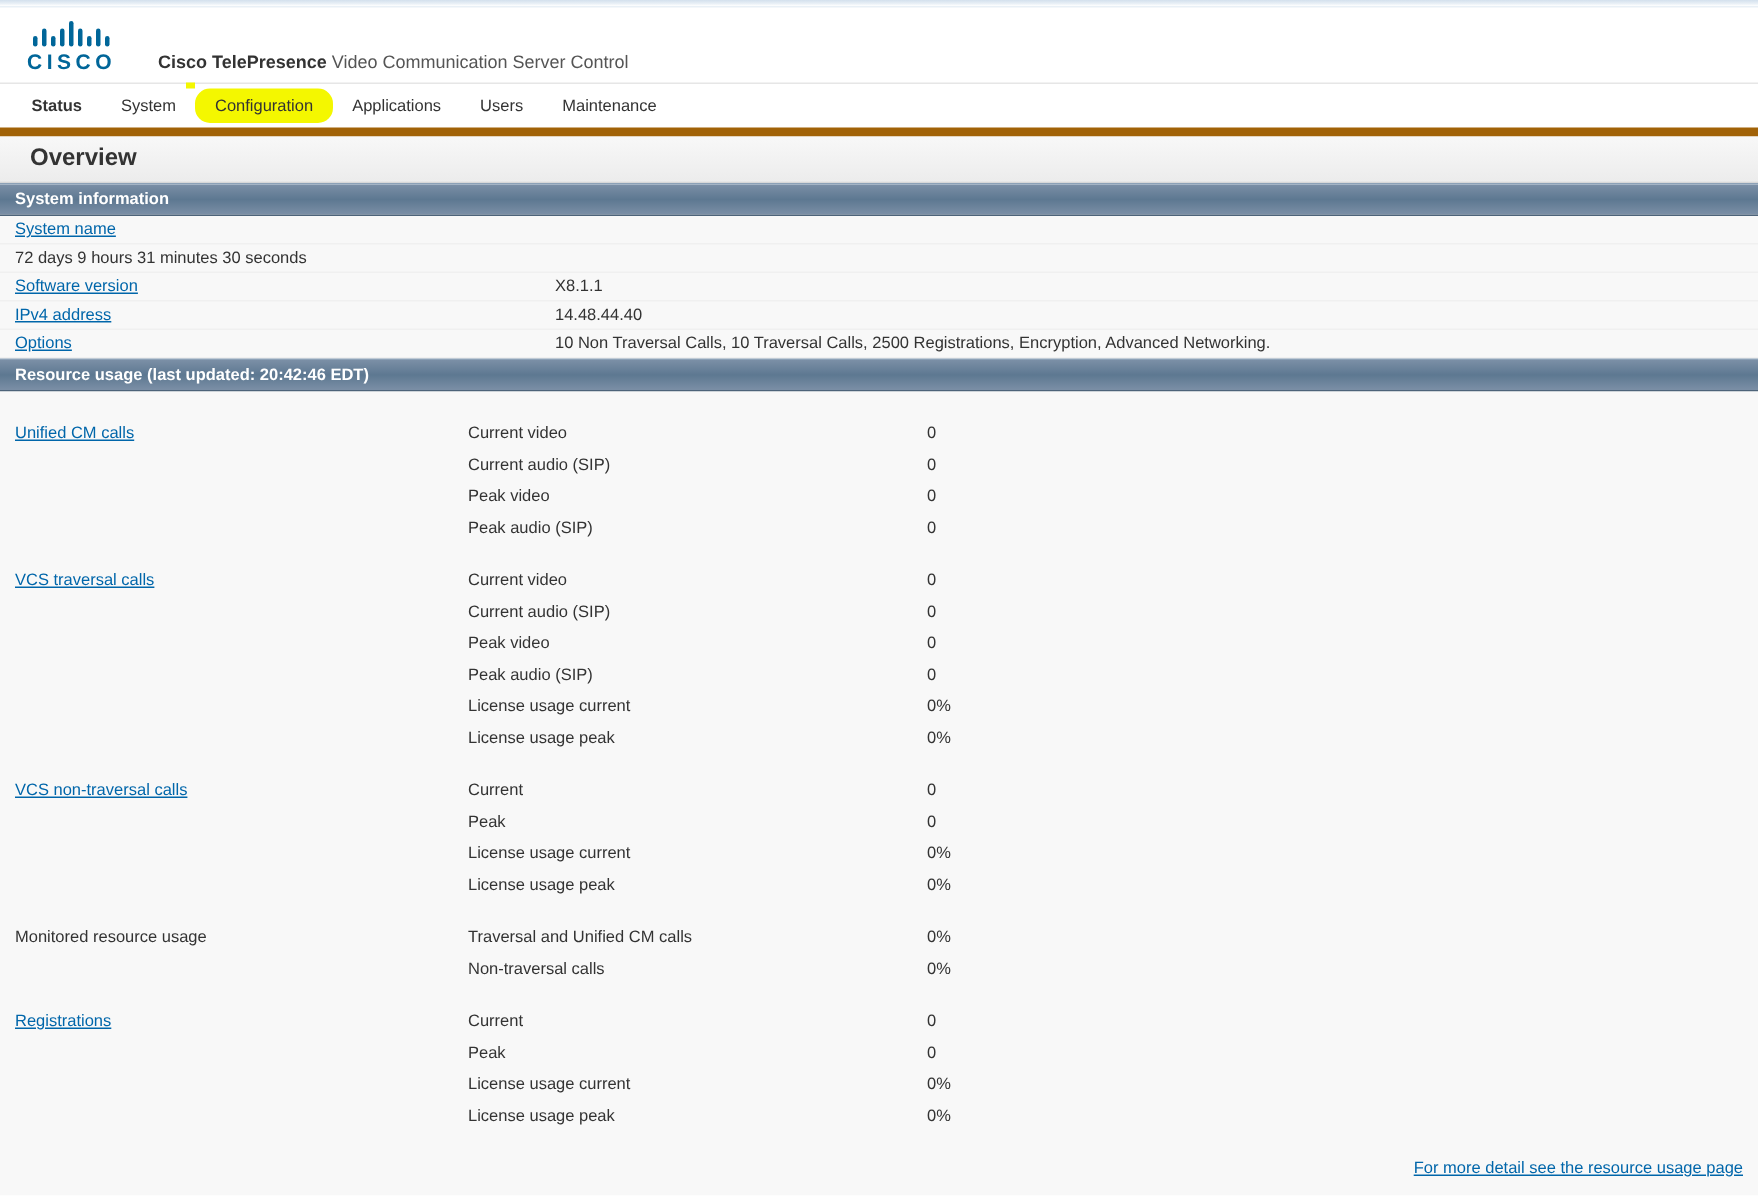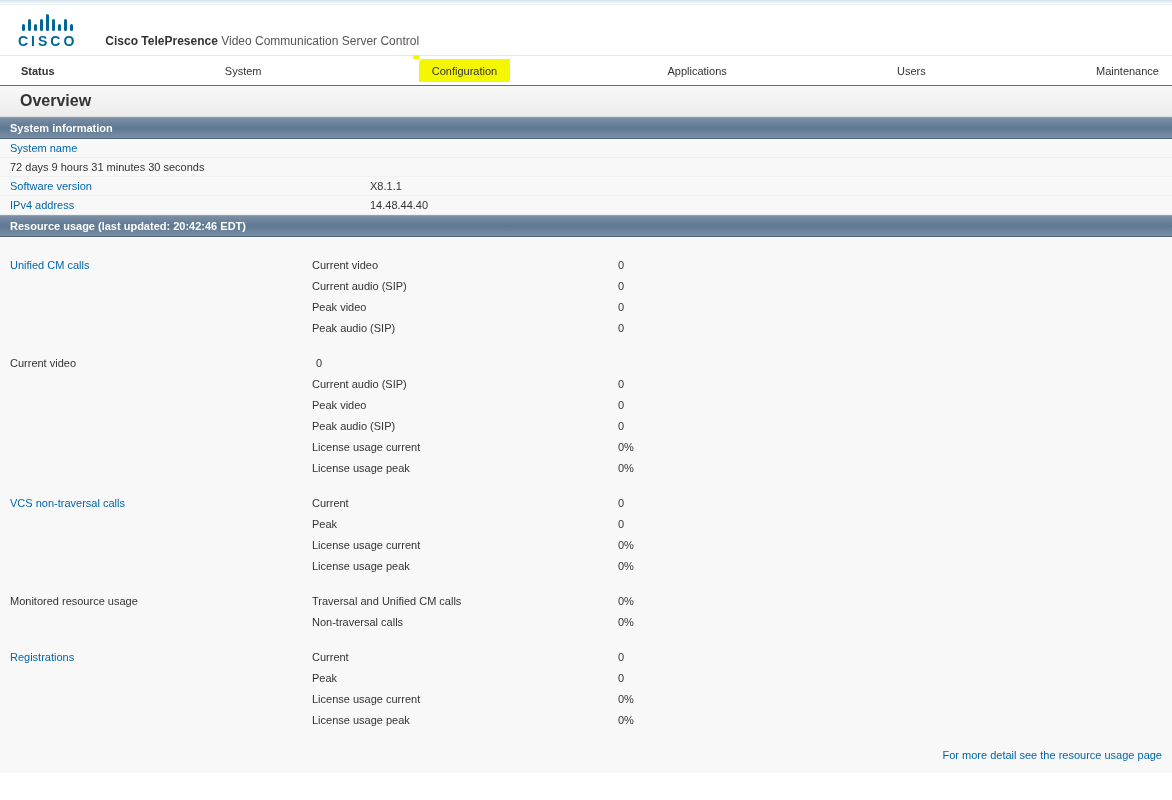--- a/index.html
+++ b/index.html
@@ -53,34 +53,34 @@
     .product-title b { color: #333; font-weight: bold; }
     .nav-sep {
       height: 1px;
       background: #e6e6e6;
     }
     .nav {
       display: flex;
       gap: 0;
       padding: 3px 0 3px 8px;
       background: #fff;
-      border-bottom: 1px solid #a16207;
-      justify-content: space-between;
+      border-bottom: 6px solid #a16207;
     }
     .nav .tab {
       padding: 6px 13px 5px 13px;
       cursor: pointer;
       color: #333;
       font-size: 11px;
     }
     .nav .tab.active { font-weight: bold; }
     .nav .tab.highlight {
       background: #f4f700;
       border-top-left-radius: 4px;
       position: relative;
+      border-radius: 10px;
     }
     .nav .tab.highlight::before { content: ""; position: absolute; left: -6px; top: -4px; width: 6px; height: 4px; background: #f4f700; }
 
     .page-title-bar {
       background: linear-gradient(to bottom, #f8f8f8 0%, #ececec 100%);
       border-bottom: 1px solid #d8d8d8;
       padding: 6px 20px;
       font-size: 16px;
       font-weight: bold;
     }
@@ -95,21 +95,21 @@
     }
     .content-block { background: #f8f8f8; }
     .info-row {
       display: flex;
       padding: 3px 10px;
       border-bottom: 1px solid #f0f0f0;
     }
     .info-row:first-child { border-top: none; }
     .info-row .label { width: 360px; }
     .info-row .value { flex: 1; color: #333; }
-    a.lk { color: #0066aa; cursor: pointer; }
+    a.lk { color: #0066aa; text-decoration: underline; cursor: pointer; }
 
     .usage-block { padding: 10px 0 10px 10px; }
     .group { margin-top: 14px; }
     .group:first-child { margin-top: 8px; }
     .grow { display: flex; padding: 2px 0; line-height: 17px; gap: 30px; }
     .grow .c1 { width: 272px; padding-left: 0; }
     .grow .c2 { width: 276px; }
     .grow .c3 { width: 40px; }
     .footer-link { padding: 8px 10px 12px 10px; text-align: right; }
   </style>
@@ -162,20 +162,24 @@
     <div class="value">72 days 9 hours 31 minutes 30 seconds</div>
   </div>
   <div class="info-row">
     <div class="label"><a class="lk">Software version</a></div>
     <div class="value">X8.1.1</div>
   </div>
   <div class="info-row">
     <div class="label"><a class="lk">IPv4 address</a></div>
     <div class="value">14.48.44.40</div>
   </div>
+  <div class="info-row">
+    <div class="label"><a class="lk">Options</a></div>
+    <div class="value">10 Non Traversal Calls, 10 Traversal Calls, 2500 Registrations, Encryption, Advanced Networking.</div>
+  </div>
 </div>
 
 <div class="section-bar">Resource usage (last updated: 20:42:46 EDT)</div>
 
 <div class="content-block">
   <div class="usage-block">
 
     <div class="group">
       <div class="grow">
         <div class="c1"><a class="lk">Unified CM calls</a></div>
@@ -194,20 +198,21 @@
         </div>
       <div class="grow">
           <div class="c1"></div>
           <div class="c2">Peak audio (SIP)</div>
           <div class="c3">0</div>
         </div>
     </div>
 
     <div class="group">
       <div class="grow">
+        <div class="c1"><a class="lk">VCS traversal calls</a></div>
         <div class="c2">Current video</div>
         <div class="c3">0</div>
       </div>
       <div class="grow">
           <div class="c1"></div>
           <div class="c2">Current audio (SIP)</div>
           <div class="c3">0</div>
         </div>
       <div class="grow">
           <div class="c1"></div>

